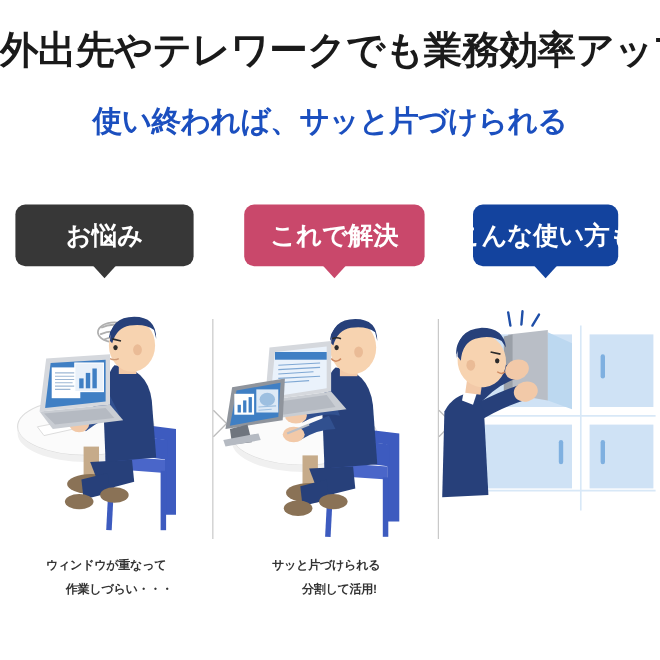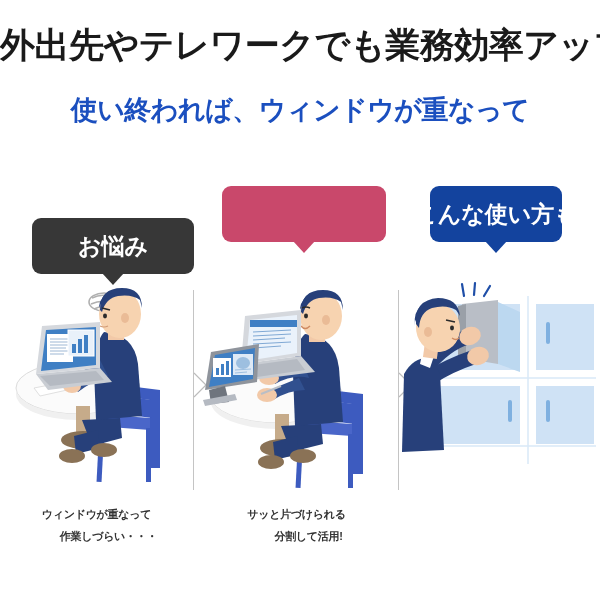--- a/index.html
+++ b/index.html
@@ -61,21 +61,21 @@
     bottom: -11px;
     left: 50%;
     margin-left: -11px;
     width: 0;
     height: 0;
     border-left: 11px solid transparent;
     border-right: 11px solid transparent;
     border-top-width: 12px;
     border-top-style: solid;
   }
-  #badge-1 { left: 32px;  width: 162px; background: #373737; margin-top: 32px; }
+  #badge-1 { left: 14px;  width: 162px; background: #373737; }
   #badge-1 .tail { border-top-color: #373737; }
   #badge-2 { left: 222px; width: 164px; background: #c9486b; }
   #badge-2 .tail { border-top-color: #c9486b; }
   #badge-3 { left: 430px; width: 132px; background: #13439e; }
   #badge-3 .tail { border-top-color: #13439e; }
   .badge-row { position: absolute; top: 186px; left: 0; width: 600px; height: 70px; }
 
   
   .divider {
     position: absolute;
@@ -117,28 +117,29 @@
   #caption-1 { left: 0px;   width: 193px; }
   #caption-2 { left: 195px; width: 203px; }
   .caption .l2 { display: block; padding-left: 24px; }
 </style>
 </head>
 <body>
 
 <div id="page">
 
   <div class="headline">外出先やテレワークでも業務効率アップ</div>
-  <div class="subheadline">使い終われば、ウィンドウが重なって</div>
+  <div class="subheadline">使い終われば、サッと片づけられる</div>
 
   <div class="badge-row">
     <div class="badge" id="badge-1">
       <span>お悩み</span>
       <span class="tail"></span>
     </div>
     <div class="badge" id="badge-2">
+      <span>これで解決</span>
       <span class="tail"></span>
     </div>
     <div class="badge" id="badge-3">
       <span>こんな使い方も</span>
       <span class="tail"></span>
     </div>
   </div>
 
   <div class="divider" id="divider-1"></div>
   <div class="divider" id="divider-2"></div>

